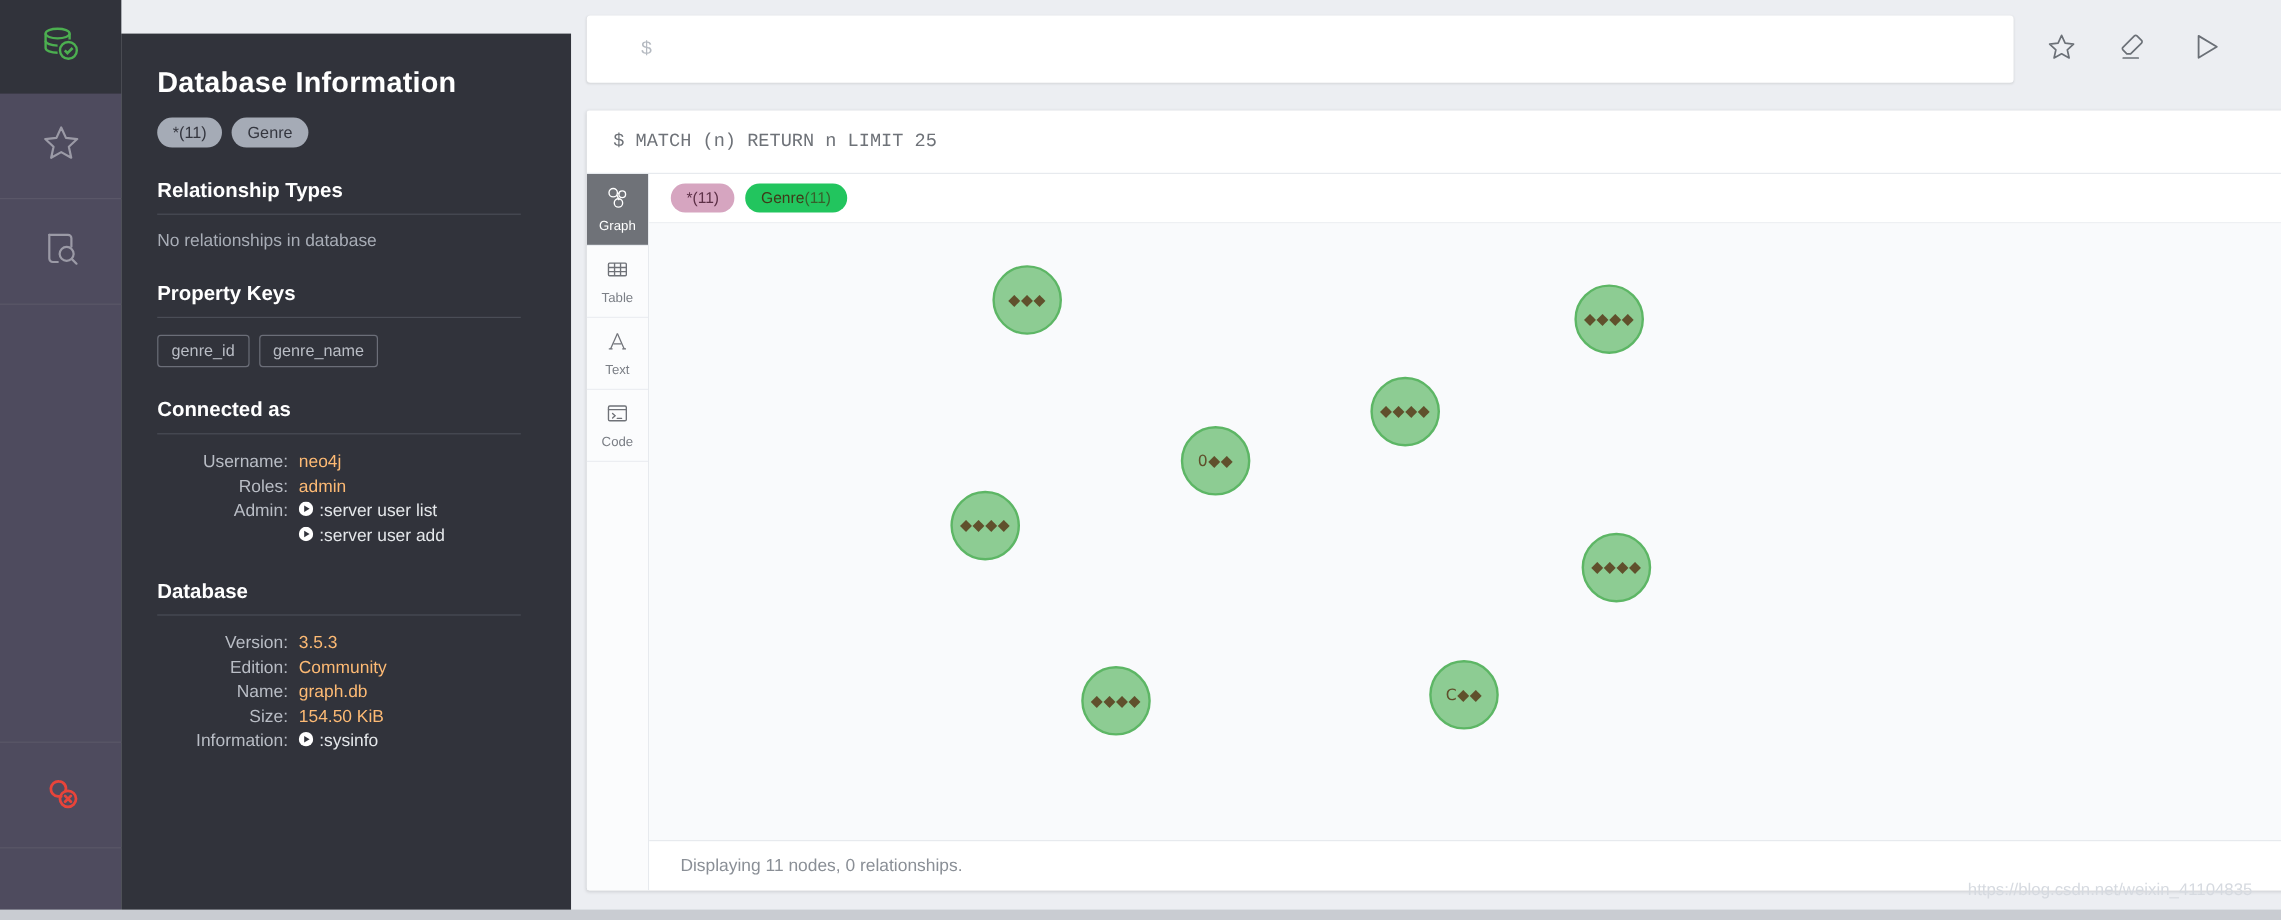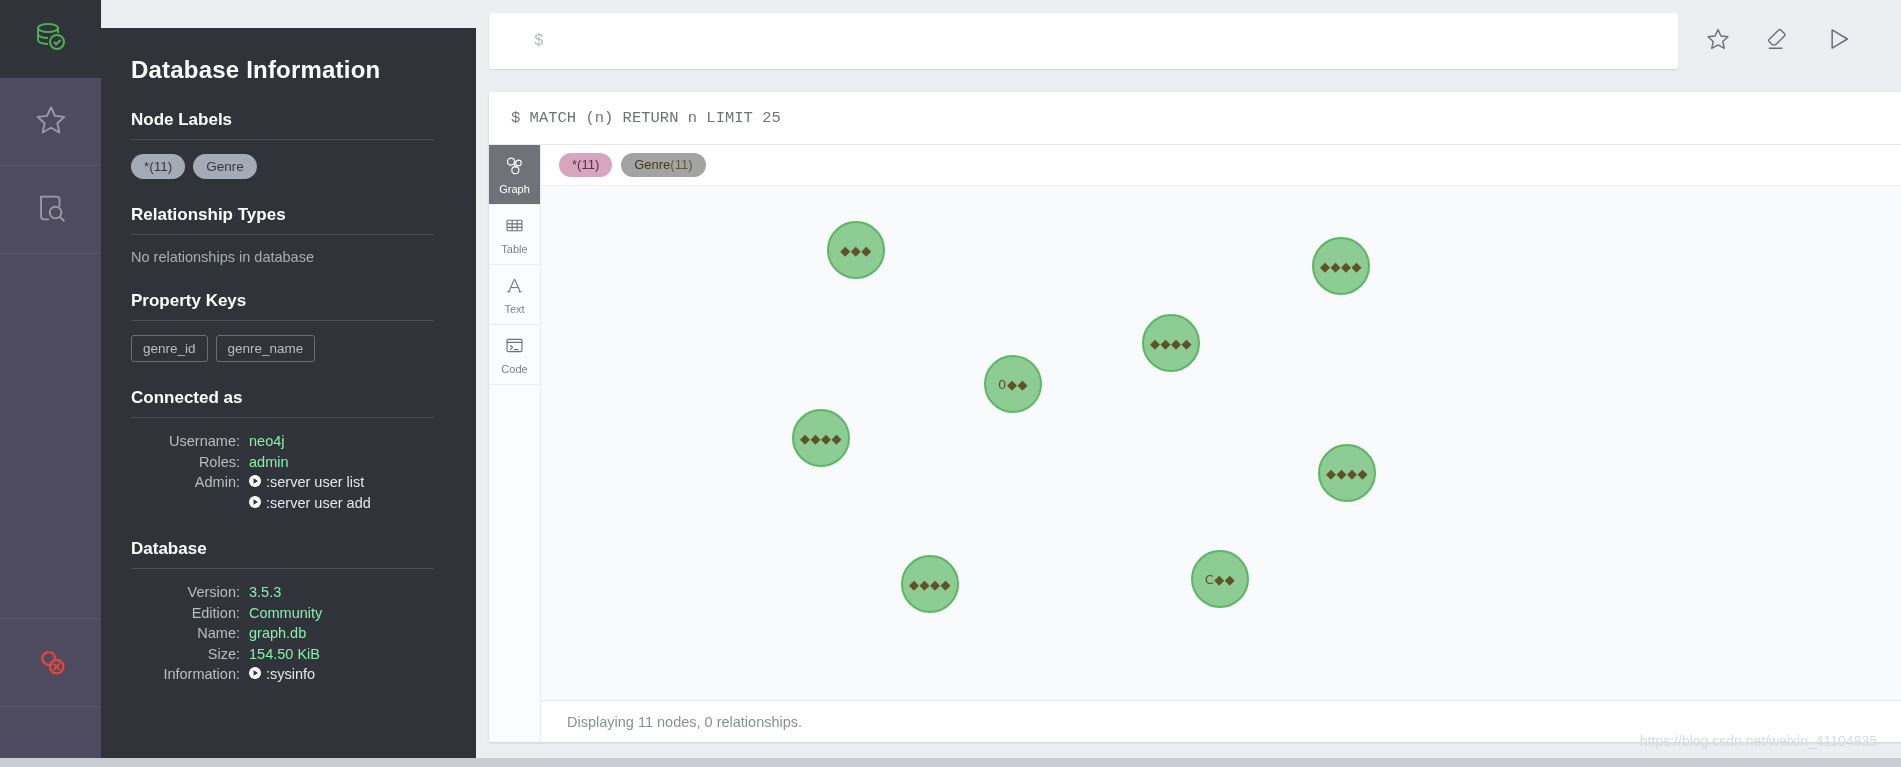--- a/index.html
+++ b/index.html
@@ -70,21 +70,21 @@
   .chip-outline {
     border: 1px solid #6b6e78; background: transparent; color: #b9bdc5;
     border-radius: 3px; padding: 5px 11px; font-size: 13.5px;
     cursor: pointer;
   }
   .muted-line { padding-top: 14px; font-size: 14.5px; color: #a8adb6; }
 
   .kv { padding-top: 14px; font-size: 14.5px; }
   .kv-row { display: flex; line-height: 19.5px; margin-bottom: 1px; }
   .kv-key { width: 118px; text-align: right; color: #b9bdc5; padding-right: 9px; flex: 0 0 118px; }
-  .kv-val { color: #86efac; }
+  .kv-val { color: #fdba74; }
   .kv-val.cmd { color: #e4e7ea; }
   .play-dot {
     display: inline-block; width: 12px; height: 12px;
     vertical-align: -1px; margin-right: 5px;
   }
 
   
   .main {
     flex: 1 1 auto; height: 767px;
     background: #eceef2;
@@ -257,21 +257,20 @@
         </svg>
       </span>
     </div>
     <div class="rail-tail"></div>
   </div>
 
   <div class="drawer">
     <div class="drawer-title">Database Information</div>
 
     <div class="section">
-      <div class="section-head">Node Labels</div>
       <div class="chips">
         <span class="chip">*(11)</span>
         <span class="chip">Genre</span>
       </div>
     </div>
 
     <div class="section">
       <div class="section-head">Relationship Types</div>
       <div class="muted-line">No relationships in database</div>
     </div>
@@ -435,21 +434,21 @@
             </span>
             <span>Code</span>
           </div>
         </div>
 
         <div class="canvas-col">
           <div class="legend">
             <span class="legend-chip" style="background:#D6A5C0;color:#5c2f46;">
               <span>*(11)</span>
             </span>
-            <span class="legend-chip" style="background:#a3a3a3;color:#3f3a18;">
+            <span class="legend-chip" style="background:#22c55e;color:#3f3a18;">
               <span>Genre</span><span class="cnt">(11)</span>
             </span>
           </div>
 
           <div class="canvas" id="graph-canvas">
               <div class="node" style="left: 286px; top: 35px; width: 58px; height: 58px; background: rgb(141, 204, 147); border: 2px solid rgb(93, 182, 101);">
                 <span class="node-label" style="color: rgb(96, 80, 44);">◆◆◆</span>
               </div>
               <div class="node" style="left: 771px; top: 51px; width: 58px; height: 58px; background: rgb(141, 204, 147); border: 2px solid rgb(93, 182, 101);">
                 <span class="node-label" style="color: rgb(96, 80, 44);">◆◆◆◆</span>

